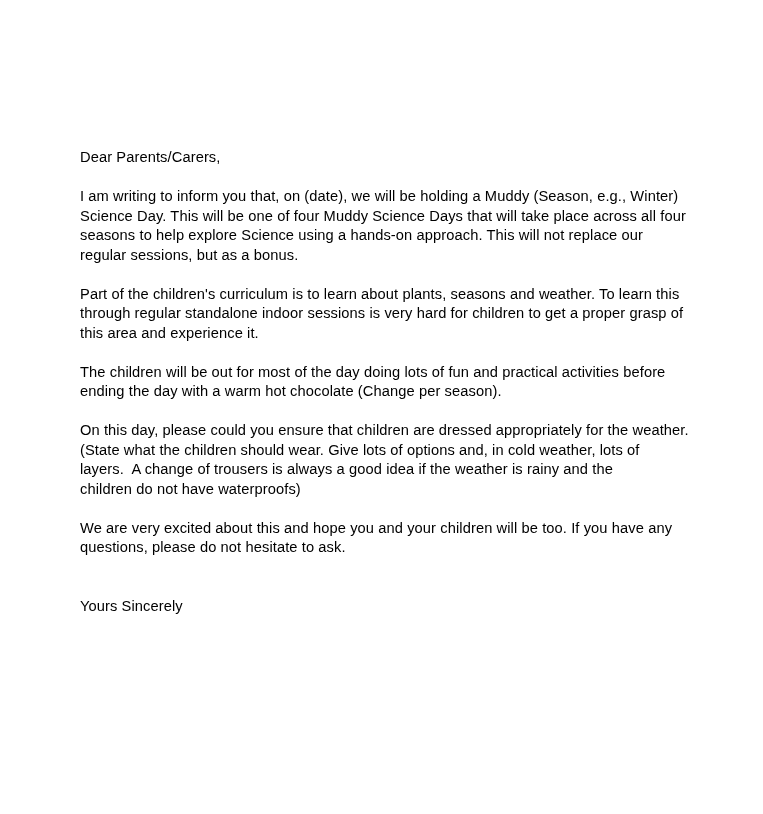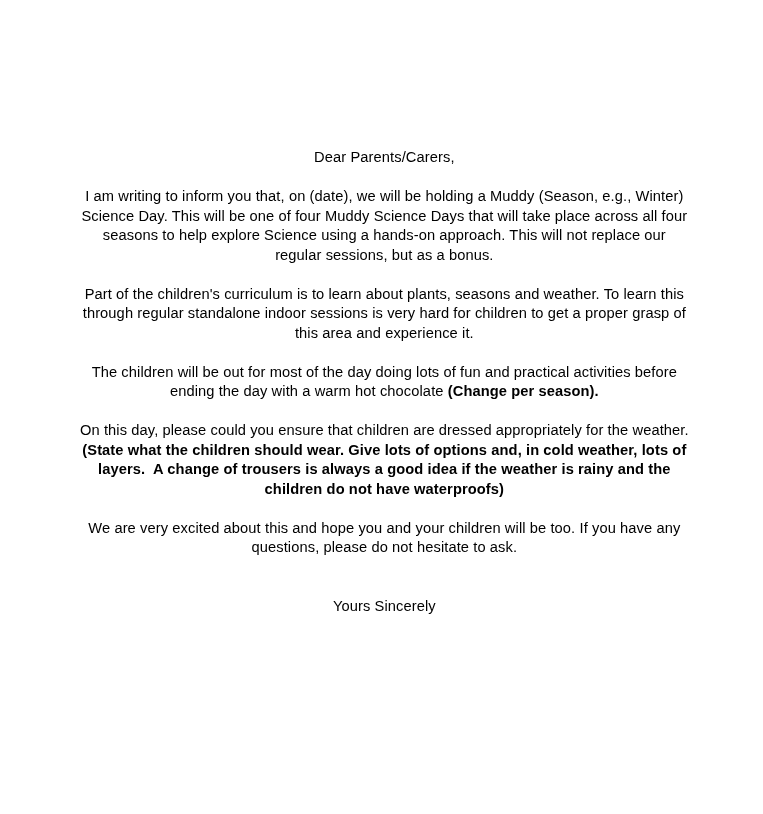--- a/index.html
+++ b/index.html
@@ -8,35 +8,34 @@
   body {
     width: 763px;
     height: 814px;
     background: #ffffff;
     overflow: hidden;
   }
   .page {
     position: relative;
     width: 763px;
     height: 814px;
-    text-align: center;
   }
   .letter-body {
     position: absolute;
     left: 80px;
     top: 148px;
     font-family: "Liberation Sans", sans-serif;
     font-size: 14.67px;
     line-height: var(--lh);
     white-space: pre;            
     letter-spacing: 0.1px;
   }
   .paragraph { margin: 0; }
   .line { min-height: var(--lh); }
   .run { font-weight: normal; }
-  .run.bold { font-weight: bold; }
+  .run.bold { font-weight: normal; }
 </style>
 </head>
 <body>
 
 <div class="page" style="background: rgb(255, 255, 255); color: rgb(0, 0, 0);">
   <div class="letter-body"><div class="paragraph" style="margin-top: calc(0 * var(--lh));"><div class="line"><span class="run">Dear Parents/Carers,</span></div></div><div class="paragraph" style="margin-top: calc(1 * var(--lh));"><div class="line"><span class="run">I am writing to inform you that, on (date), we will be holding a Muddy (Season, e.g., Winter)</span></div><div class="line"><span class="run">Science Day. This will be one of four Muddy Science Days that will take place across all four</span></div><div class="line"><span class="run">seasons to help explore Science using a hands-on approach. This will not replace our</span></div><div class="line"><span class="run">regular sessions, but as a bonus.</span></div></div><div class="paragraph" style="margin-top: calc(1 * var(--lh));"><div class="line"><span class="run">Part of the children's curriculum is to learn about plants, seasons and weather. To learn this</span></div><div class="line"><span class="run">through regular standalone indoor sessions is very hard for children to get a proper grasp of</span></div><div class="line"><span class="run">this area and experience it.</span></div></div><div class="paragraph" style="margin-top: calc(1 * var(--lh));"><div class="line"><span class="run">The children will be out for most of the day doing lots of fun and practical activities before</span></div><div class="line"><span class="run">ending the day with a warm hot chocolate </span><span class="run bold">(Change per season).</span></div></div><div class="paragraph" style="margin-top: calc(1 * var(--lh));"><div class="line"><span class="run">On this day, please could you ensure that children are dressed appropriately for the weather.</span></div><div class="line"><span class="run bold">(State what the children should wear. Give lots of options and, in cold weather, lots of</span></div><div class="line"><span class="run bold">layers.  A change of trousers is always a good idea if the weather is rainy and the</span></div><div class="line"><span class="run bold">children do not have waterproofs)</span></div></div><div class="paragraph" style="margin-top: calc(1 * var(--lh));"><div class="line"><span class="run">We are very excited about this and hope you and your children will be too. If you have any</span></div><div class="line"><span class="run">questions, please do not hesitate to ask.</span></div></div><div class="paragraph" style="margin-top: calc(2 * var(--lh));"><div class="line"><span class="run">Yours Sincerely</span></div></div></div>
 </div>
 
 </body></html>

